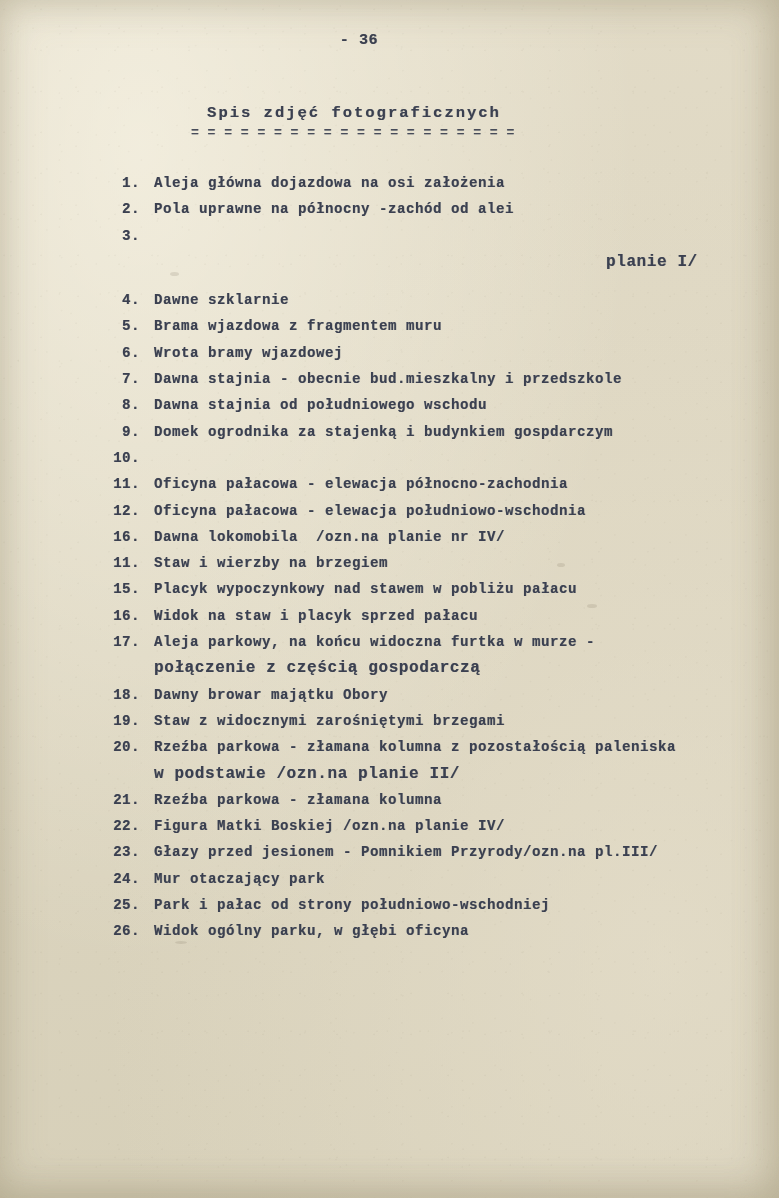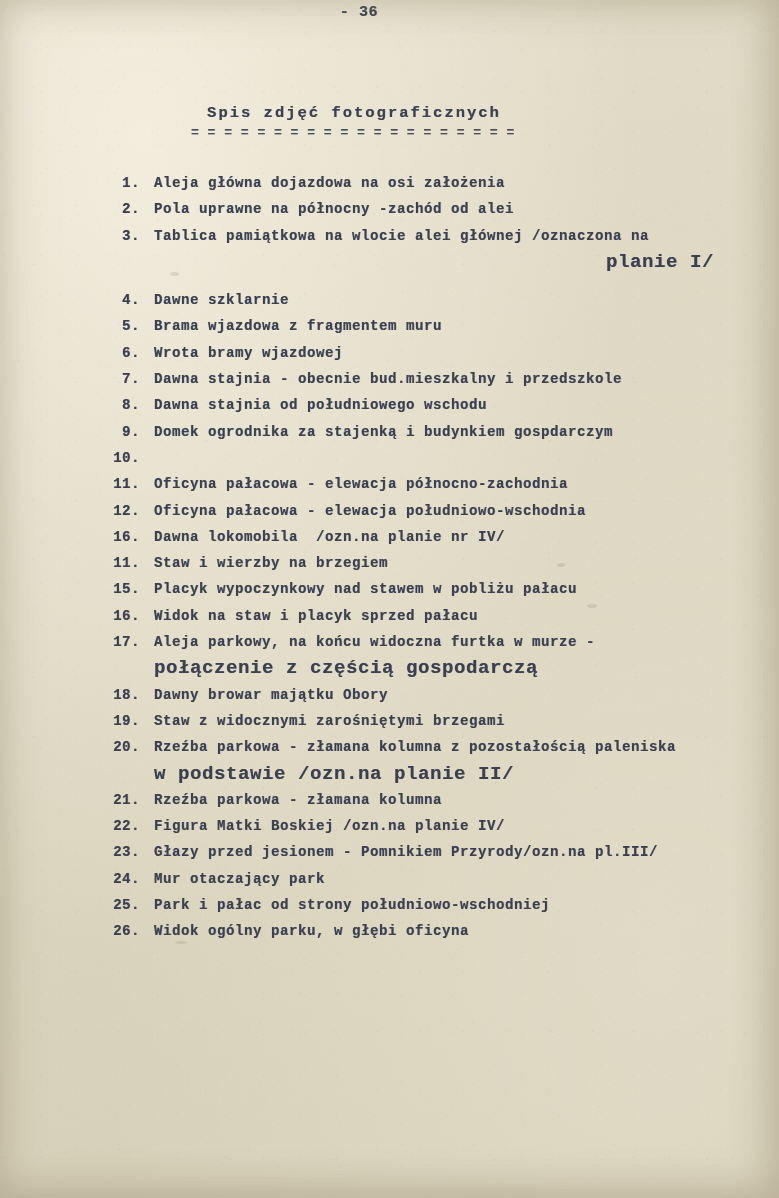--- a/index.html
+++ b/index.html
@@ -58,21 +58,21 @@
     letter-spacing: 0.6px;
     text-shadow:
       0.4px 0.3px 0.6px rgba(70,78,96,0.42),
       -0.3px 0.2px 0.5px rgba(90,96,112,0.26);
     -webkit-font-smoothing: none;
   }
 
   .page-number {
     position: absolute;
     left: 0;
-    top: 4px;
+    top: 32px;
     width: 718px;
     text-align: center;
     font-size: 15px;
   }
 
   .title-block {
     position: absolute;
     left: 0;
     top: 104px;
     width: 708px;
@@ -117,21 +117,21 @@
     text-align: right;
     font-size: 14.1px;
     letter-spacing: 0.5px;
   }
   .entry .txt {
     padding-left: 14px;
     font-size: 14px;
   }
   .cont {
     line-height: 26.3px;
-    font-size: 19px;
+    font-size: 16px;
     white-space: pre;
   }
   .cont.far {
     padding-left: 508px;
   }
   .cont.near {
     padding-left: 56px;
   }
   
   .smudge {
@@ -156,21 +156,21 @@
   <div class="page-number ink">- 36</div>
 
   <div class="title-block">
     <span class="doc-title ink">Spis zdjęć fotograficznych</span>
     <span class="title-rule ink">= = = = = = = = = = = = = = = = = = = = = = = =</span>
   </div>
 
   <div class="list" id="photo-list">
       <div class="entry ink"><span class="num">1.</span><span class="txt">Aleja główna dojazdowa na osi założenia</span></div>
       <div class="entry ink"><span class="num">2.</span><span class="txt">Pola uprawne na północny -zachód od alei</span></div>
-      <div class="entry ink"><span class="num">3.</span><span class="txt">Tablica pamiątkowa na wlocie alei głównej /oznaczona na</span></div>
+      <div class="entry ink"><span class="num">3.</span></div>
       <div class="cont ink far">planie I/</div>
       <div class="entry ink gap-before"><span class="num">4.</span><span class="txt">Dawne szklarnie</span></div>
       <div class="entry ink"><span class="num">5.</span><span class="txt">Brama wjazdowa z fragmentem muru</span></div>
       <div class="entry ink"><span class="num">6.</span><span class="txt">Wrota bramy wjazdowej</span></div>
       <div class="entry ink"><span class="num">7.</span><span class="txt">Dawna stajnia - obecnie bud.mieszkalny i przedszkole</span></div>
       <div class="entry ink"><span class="num">8.</span><span class="txt">Dawna stajnia od południowego wschodu</span></div>
       <div class="entry ink"><span class="num">9.</span><span class="txt">Domek ogrodnika za stajenką i budynkiem gospdarczym</span></div>
       <div class="entry ink"><span class="num">10.</span></div>
       <div class="entry ink"><span class="num">11.</span><span class="txt">Oficyna pałacowa - elewacja północno-zachodnia</span></div>
       <div class="entry ink"><span class="num">12.</span><span class="txt">Oficyna pałacowa - elewacja południowo-wschodnia</span></div>

